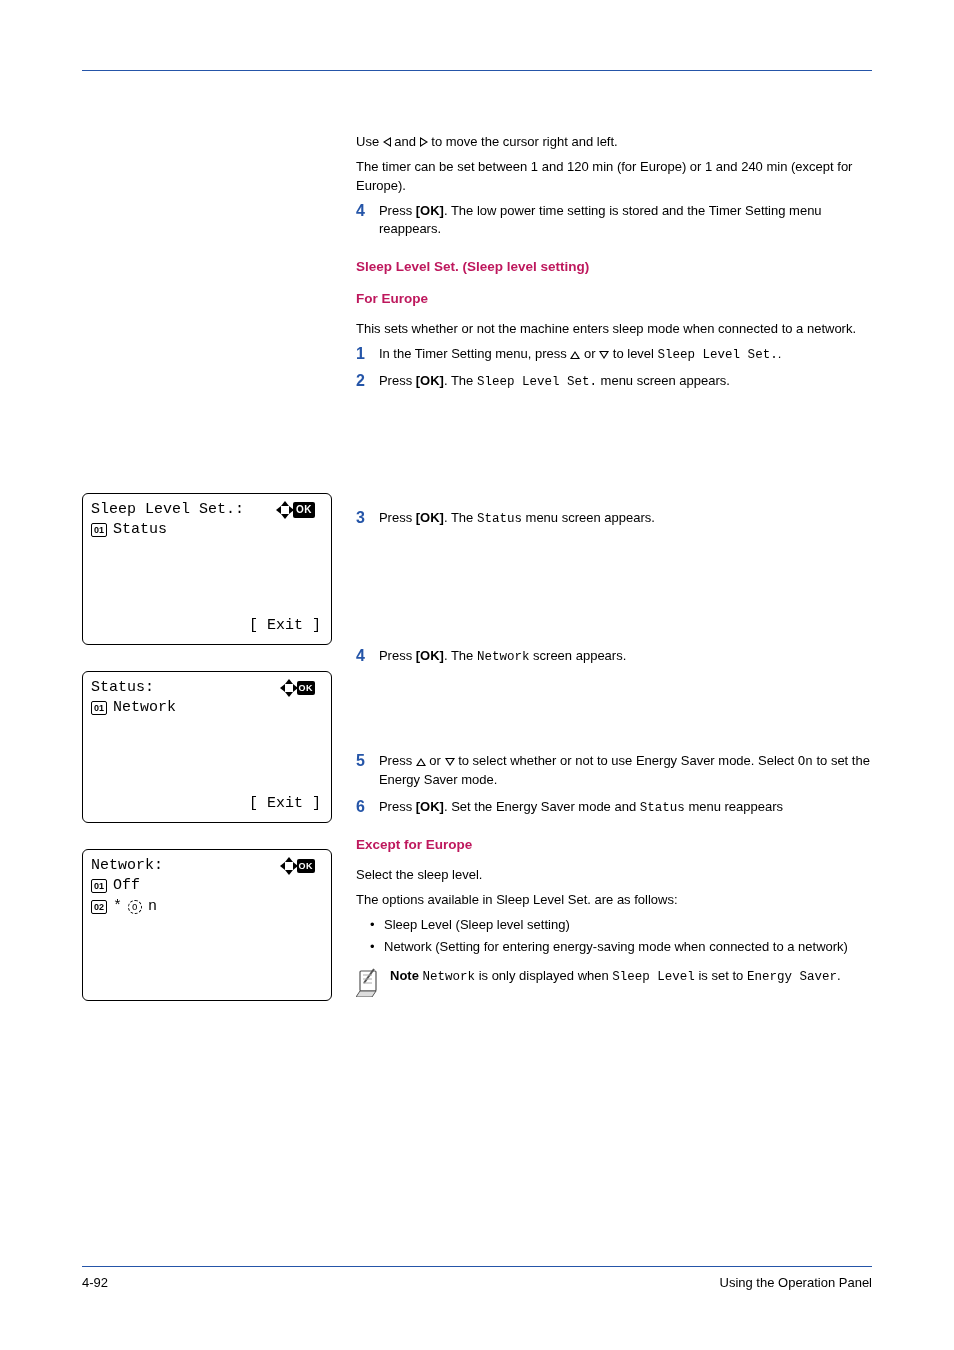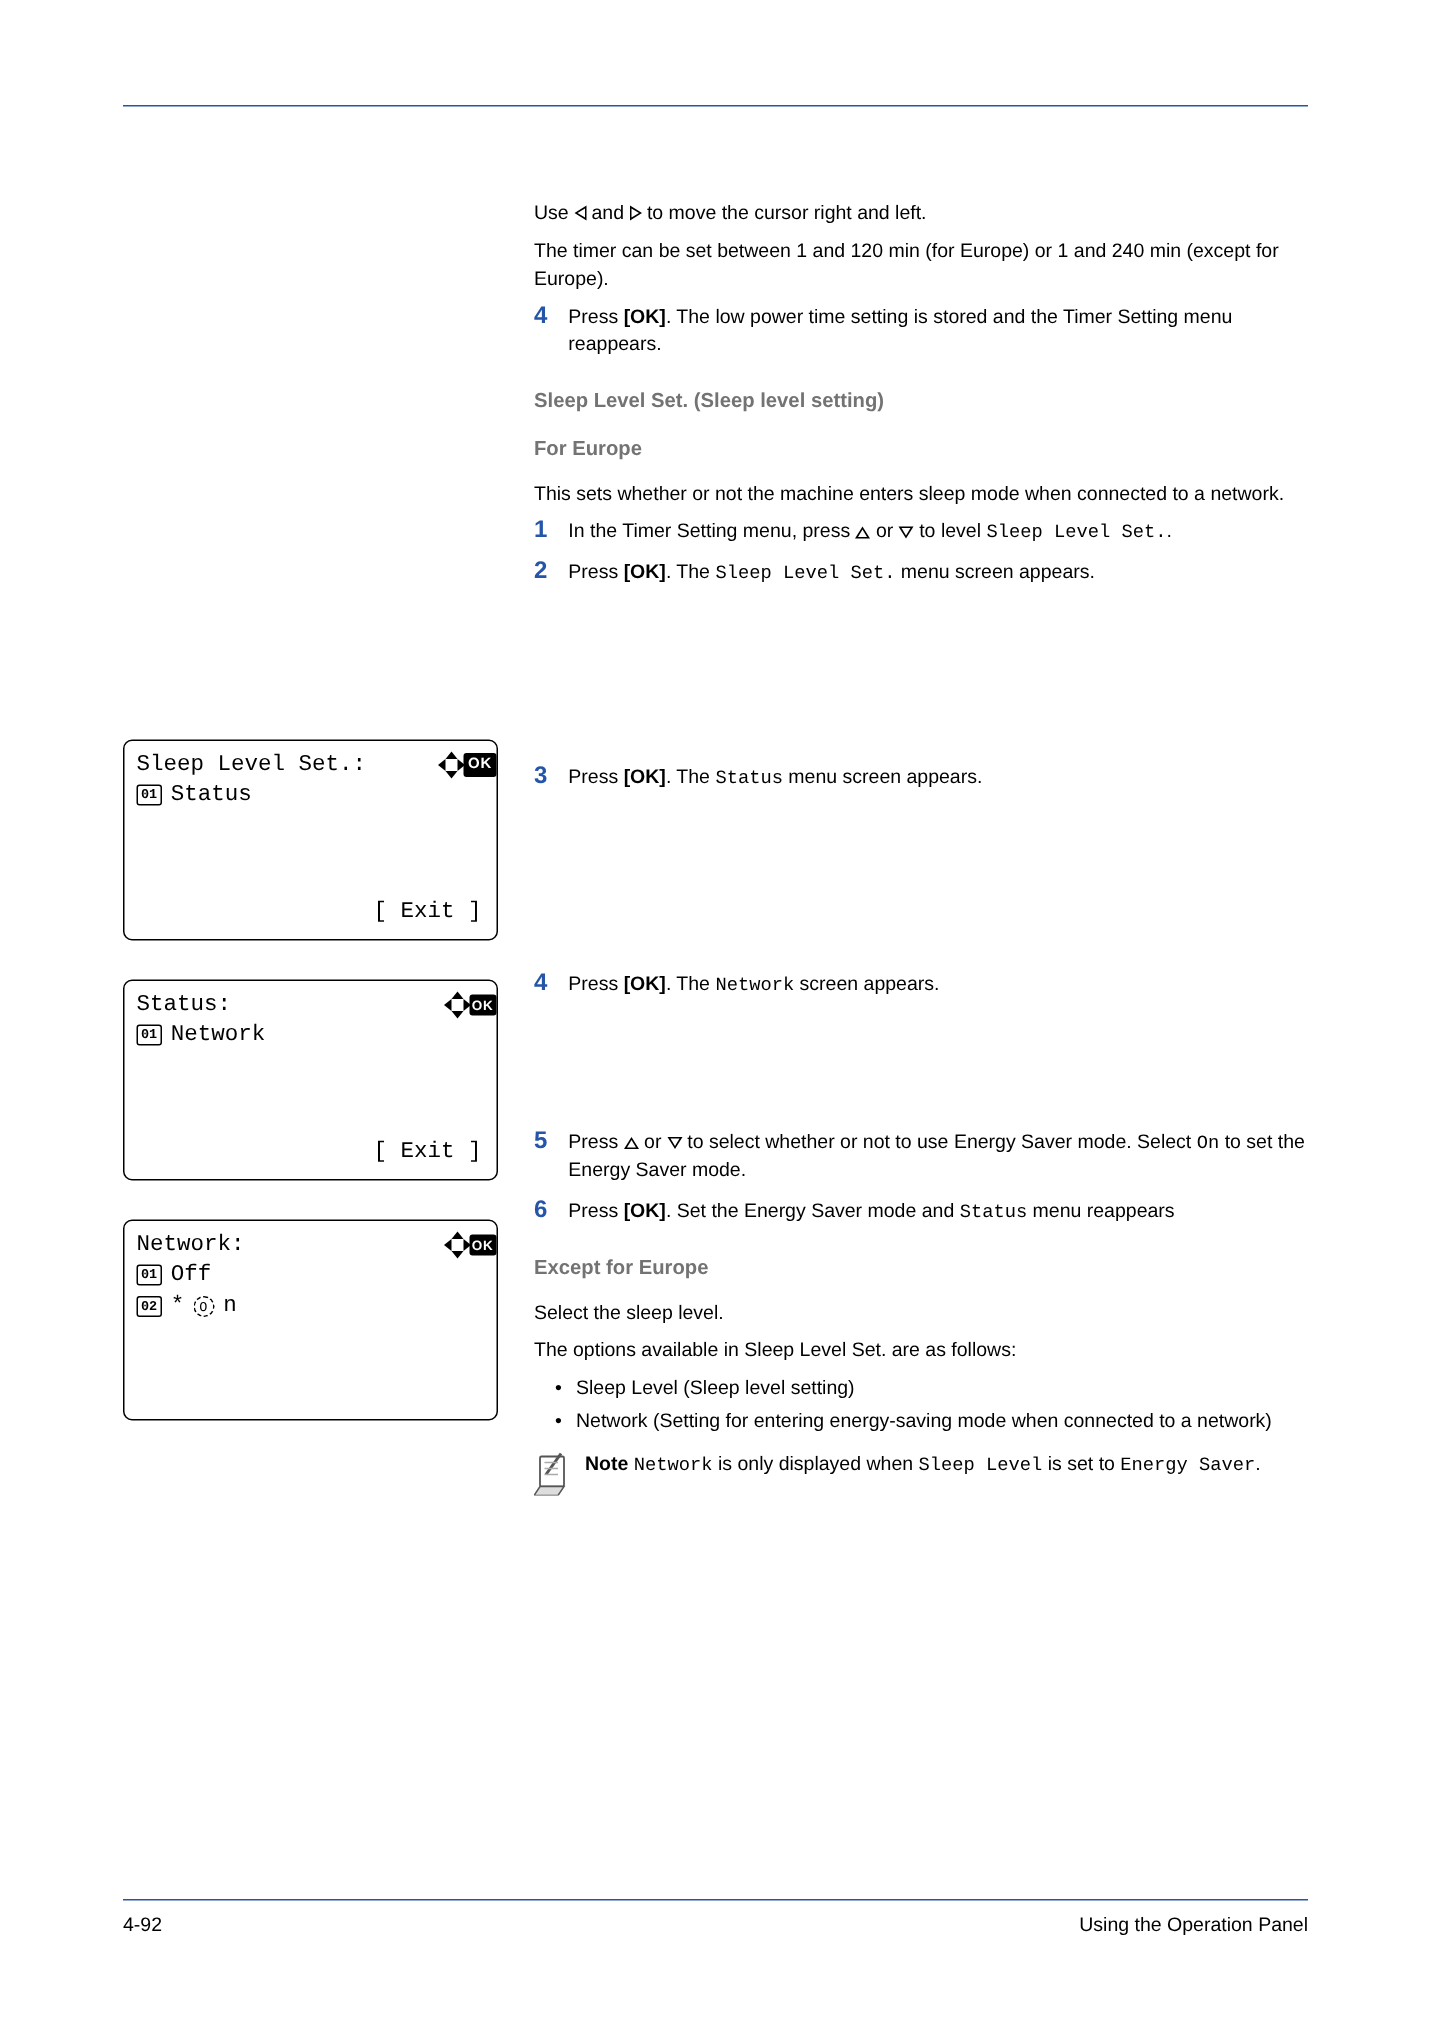--- a/index.html
+++ b/index.html
@@ -39,21 +39,21 @@
   }
   .step-num {
     color: #2555a8;
     font-weight: bold;
     font-size: 16px;
     line-height: 1.1;
     flex-shrink: 0;
   }
   .step-body { flex: 1; }
   .heading-blue {
-    color: #737373;
+    color: #be185d;
     font-weight: bold;
     font-size: 13.5px;
     margin-top: 18px;
     margin-bottom: 12px;
   }
   .mono { font-family: Liberation Mono, monospace; font-size: 12.5px; text-align: right; }
   .bold { font-weight: bold; }
   .tri-up, .tri-down, .tri-left, .tri-right {
     display: inline-block;
     width: 0; height: 0;
@@ -66,27 +66,27 @@
   .hollow { position: relative; }
   .hollow::after { content:""; position:absolute; }
   .tri-up.hollow::after { left:-3px; top:2px; border-left:3px solid transparent; border-right:3px solid transparent; border-bottom:5px solid #fff; }
   .tri-down.hollow::after { left:-3px; bottom:2px; border-left:3px solid transparent; border-right:3px solid transparent; border-top:5px solid #fff; }
   .tri-left.hollow::after { top:-3px; left:2px; border-top:3px solid transparent; border-bottom:3px solid transparent; border-right:5px solid #fff; }
   .tri-right.hollow::after { top:-3px; right:2px; border-top:3px solid transparent; border-bottom:3px solid transparent; border-left:5px solid #fff; }
 
   .lcd {
     border: 1.2px solid #000;
     border-radius: 6px;
-    padding: 6px 0 10px 8px;
+    padding: 6px 16px 10px 8px;
     font-family: "Courier New", monospace;
     font-size: 15px;
     line-height: 1.35;
     margin-bottom: 26px;
     position: relative;
-    height: 134px;
+    height: 152px;
   }
   .lcd .title-row {
     display: flex;
     justify-content: space-between;
     align-items: center;
   }
   .lcd .navok {
     display: inline-flex;
     align-items: center;
     gap: 0;
@@ -102,21 +102,21 @@
   .nc-l { left:-1px; top:4px; border-top:4px solid transparent; border-bottom:4px solid transparent; border-right:5px solid #000; }
   .nc-r { right:-1px; top:4px; border-top:4px solid transparent; border-bottom:4px solid transparent; border-left:5px solid #000; }
   .okbadge {
     background:#000; color:#fff; font-family: Arial; font-size:9px; font-weight:bold;
     padding:1px 2px; border-radius:2px; letter-spacing:0.5px;
   }
   .okbadge-big { font-size:10px; padding:1px 3px; }
   .lcd .row { display:flex; align-items:center; gap:6px; }
   .numbadge {
     border:1.2px solid #000; border-radius:2px; font-size:9px; font-weight:bold;
-    padding:0 2px; font-family: Liberation Mono, monospace; background:#fff;
+    padding:0 2px; font-family: Liberation Sans, sans-serif; background:#fff;
   }
   .lcd .exit {
     position:absolute; bottom:8px; right:10px;
   }
   .dashed-ring {
     display:inline-block; width:14px; height:14px; border:1px dashed #000; border-radius:50%;
     vertical-align:-2px; position:relative;
   }
   .dashed-ring .c { position:absolute; left:3px; top:3px; font-size:9px; line-height:1; }
   .opt-list { margin: 4px 0 6px 0; }

